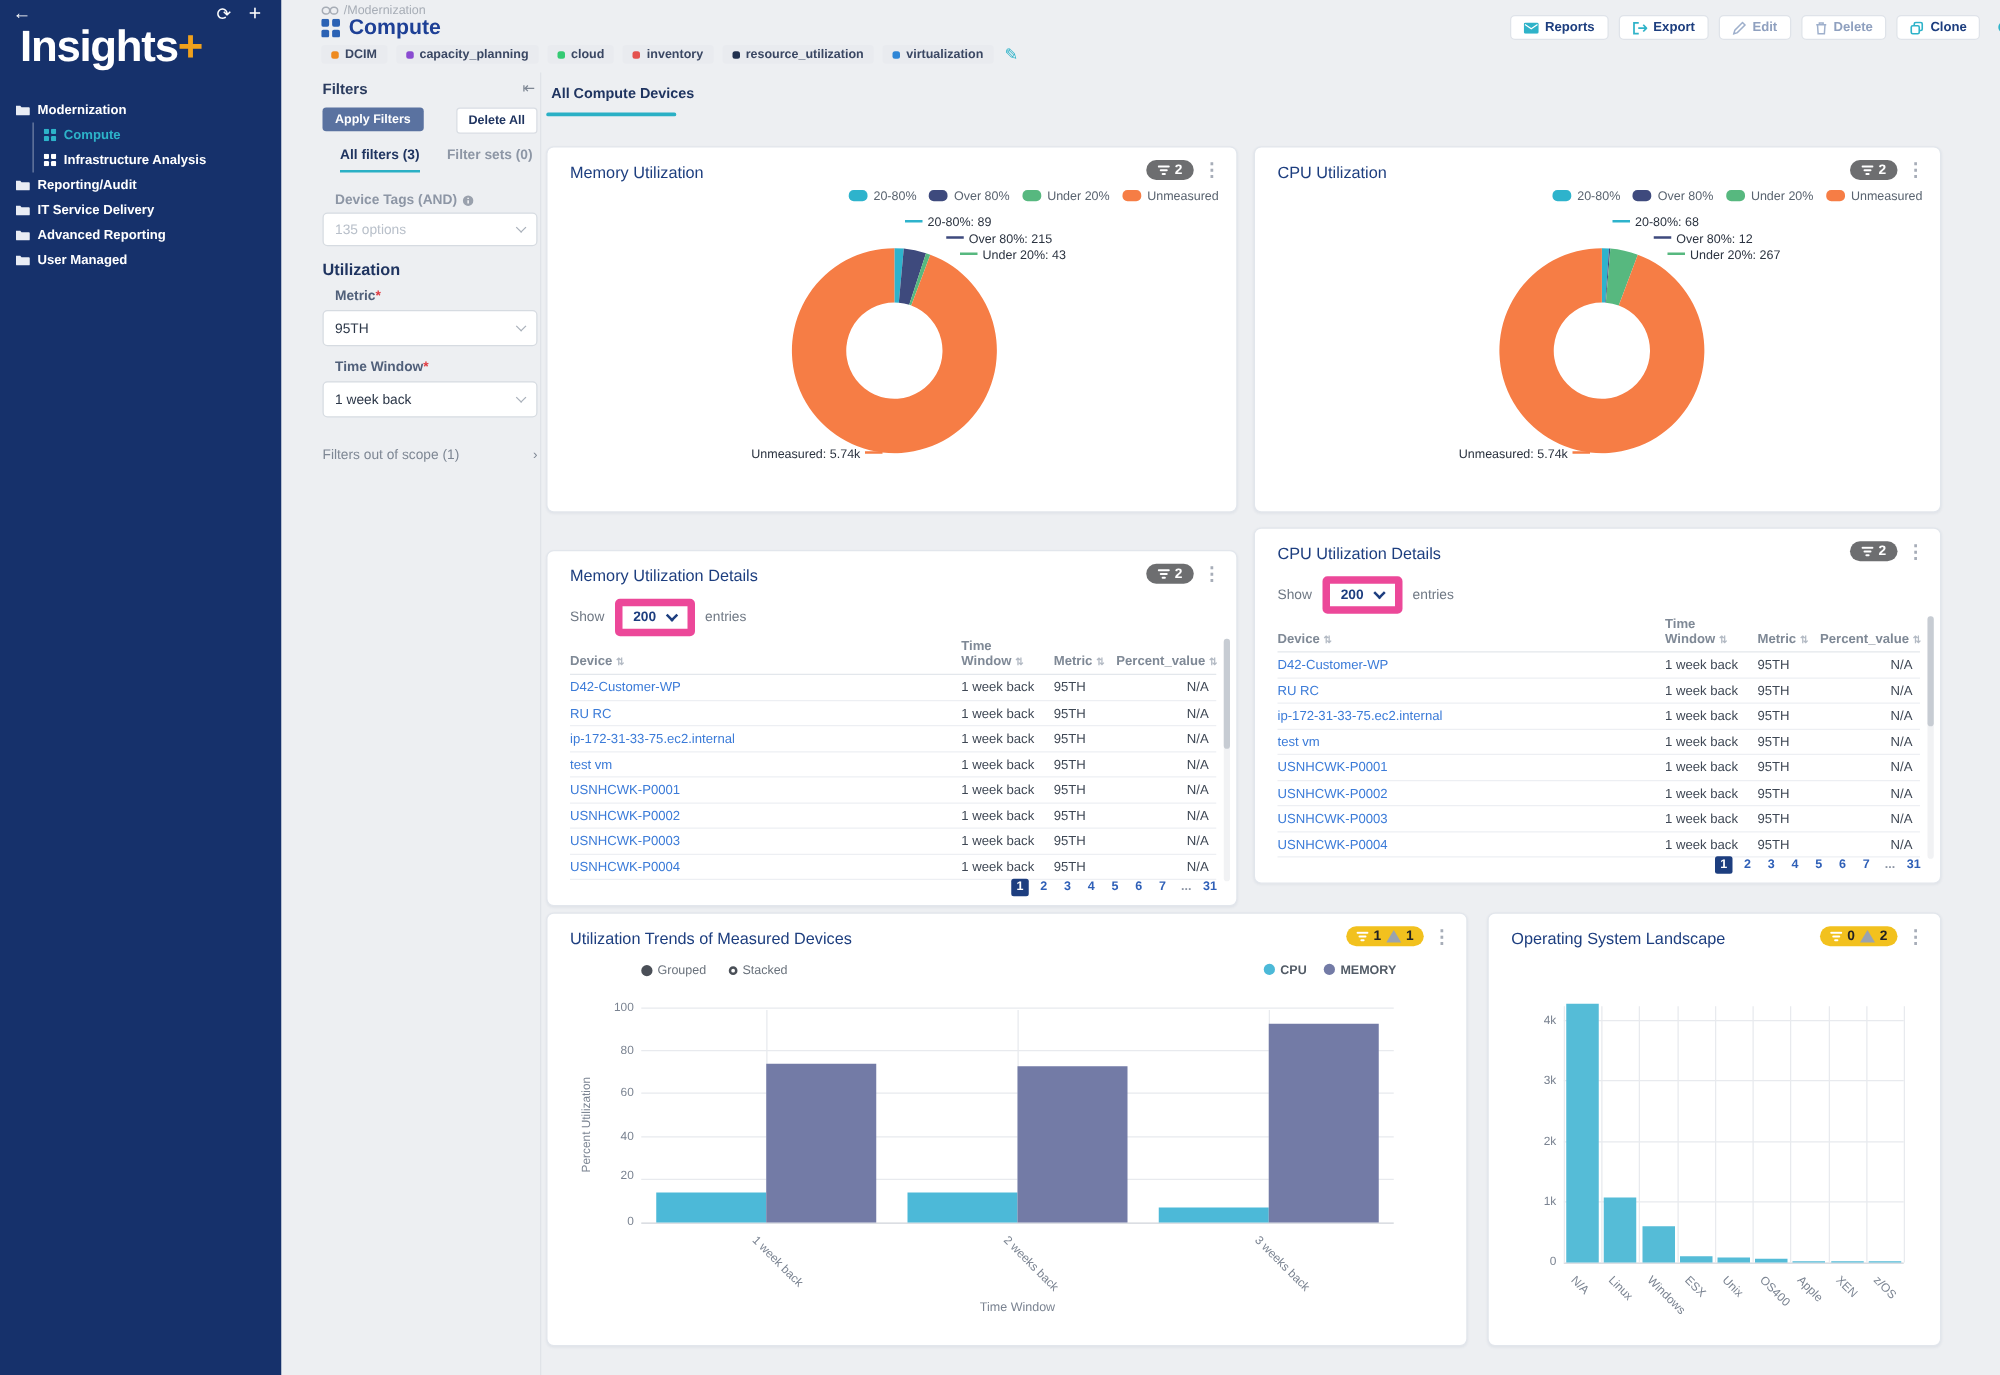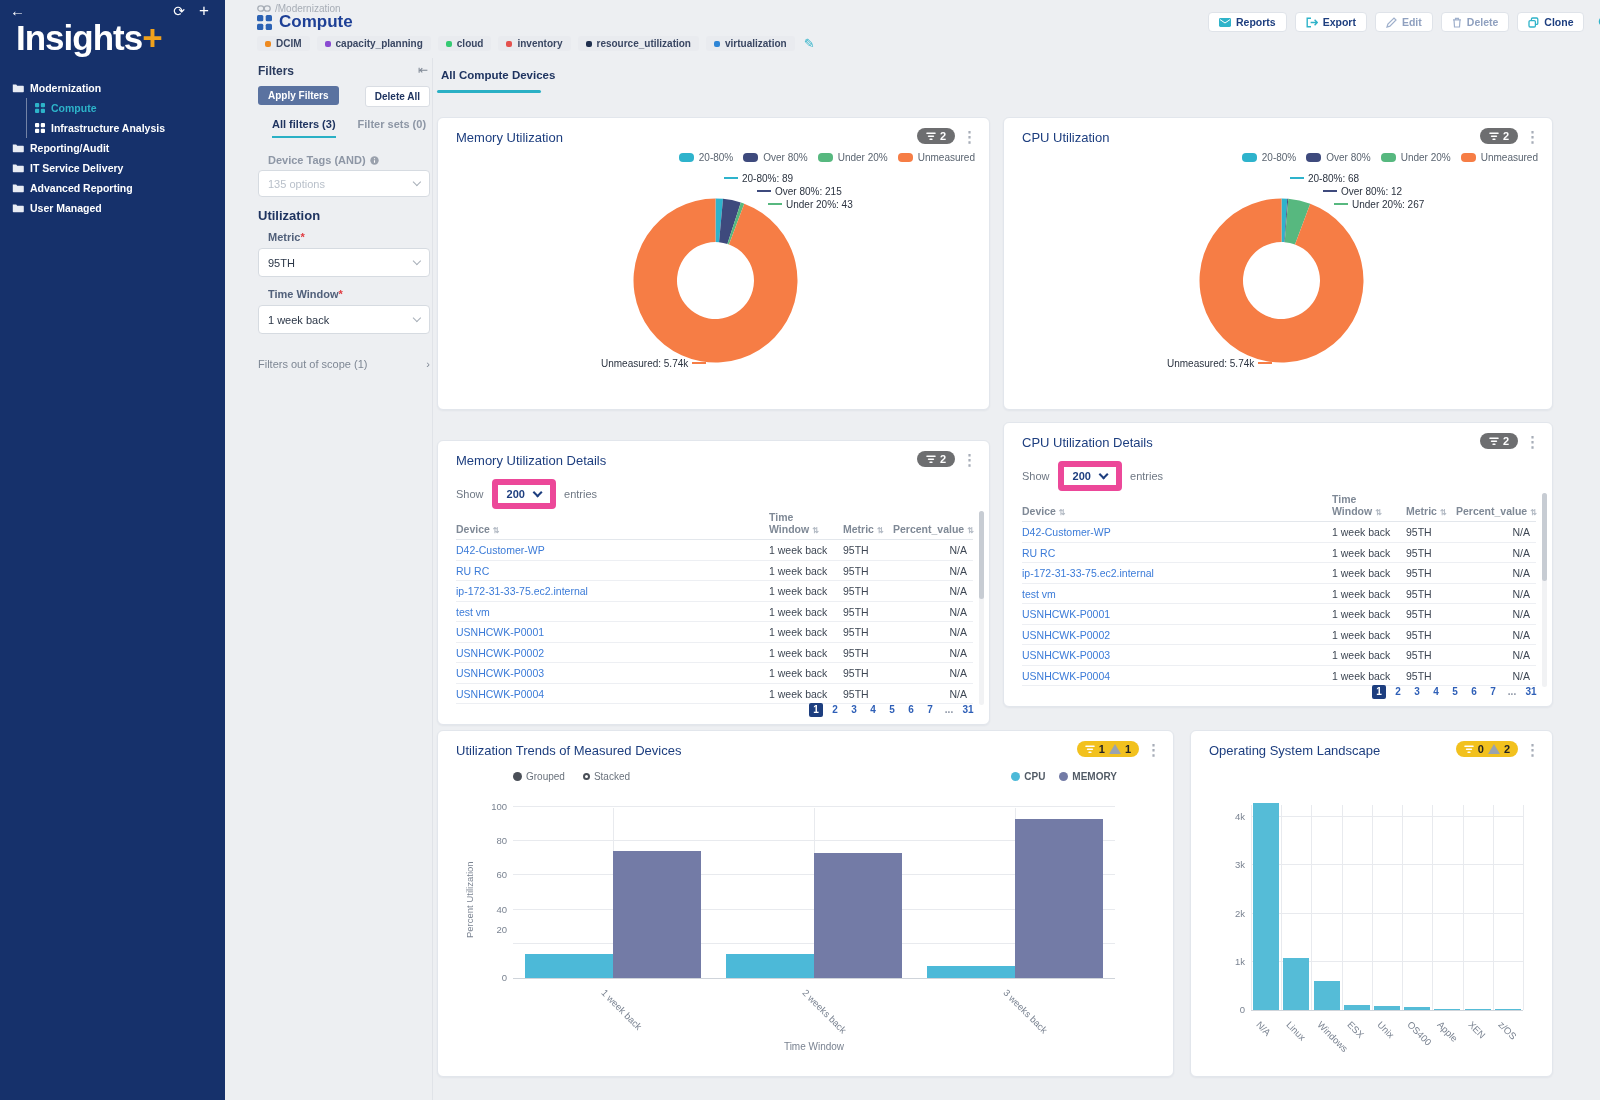--- a/index.html
+++ b/index.html
@@ -615,21 +615,21 @@
           <span>Stacked</span>
         </span>
       </div>
     <div class="legend-tr" id="legend-trend">
         <span><span class="ldot" style="background: rgb(76, 185, 216);"></span><span>CPU</span></span>
         <span><span class="ldot" style="background: rgb(115, 123, 166);"></span><span>MEMORY</span></span>
       </div>
     <div class="plot plot-trend" id="plot-trend">
         <div class="ytick" style="left: -36px; bottom: -5px;">0</div>
         <div class="hgrid" style="bottom: 34.2px;"></div>
-        <div class="ytick" style="left: -36px; bottom: 43px; text-align: right;">20</div>
+        <div class="ytick" style="left: -36px; bottom: 32px; text-align: right;">20</div>
         <div class="hgrid" style="bottom: 68.4px;"></div>
         <div class="ytick" style="left: -36px; bottom: 63.4px;">40</div>
         <div class="hgrid" style="bottom: 102.6px;"></div>
         <div class="ytick" style="left: -36px; bottom: 97.6px;">60</div>
         <div class="hgrid" style="bottom: 136.8px;"></div>
         <div class="ytick" style="left: -36px; bottom: 131.8px;">80</div>
         <div class="hgrid" style="bottom: 171px;"></div>
         <div class="ytick" style="left: -36px; bottom: 166px;">100</div>
         <div class="vgrid" style="left: 100.333px;"></div>
         <div class="bar" style="left: 12.3333px; width: 88px; height: 23.94px; background: rgb(76, 185, 216);"></div>

